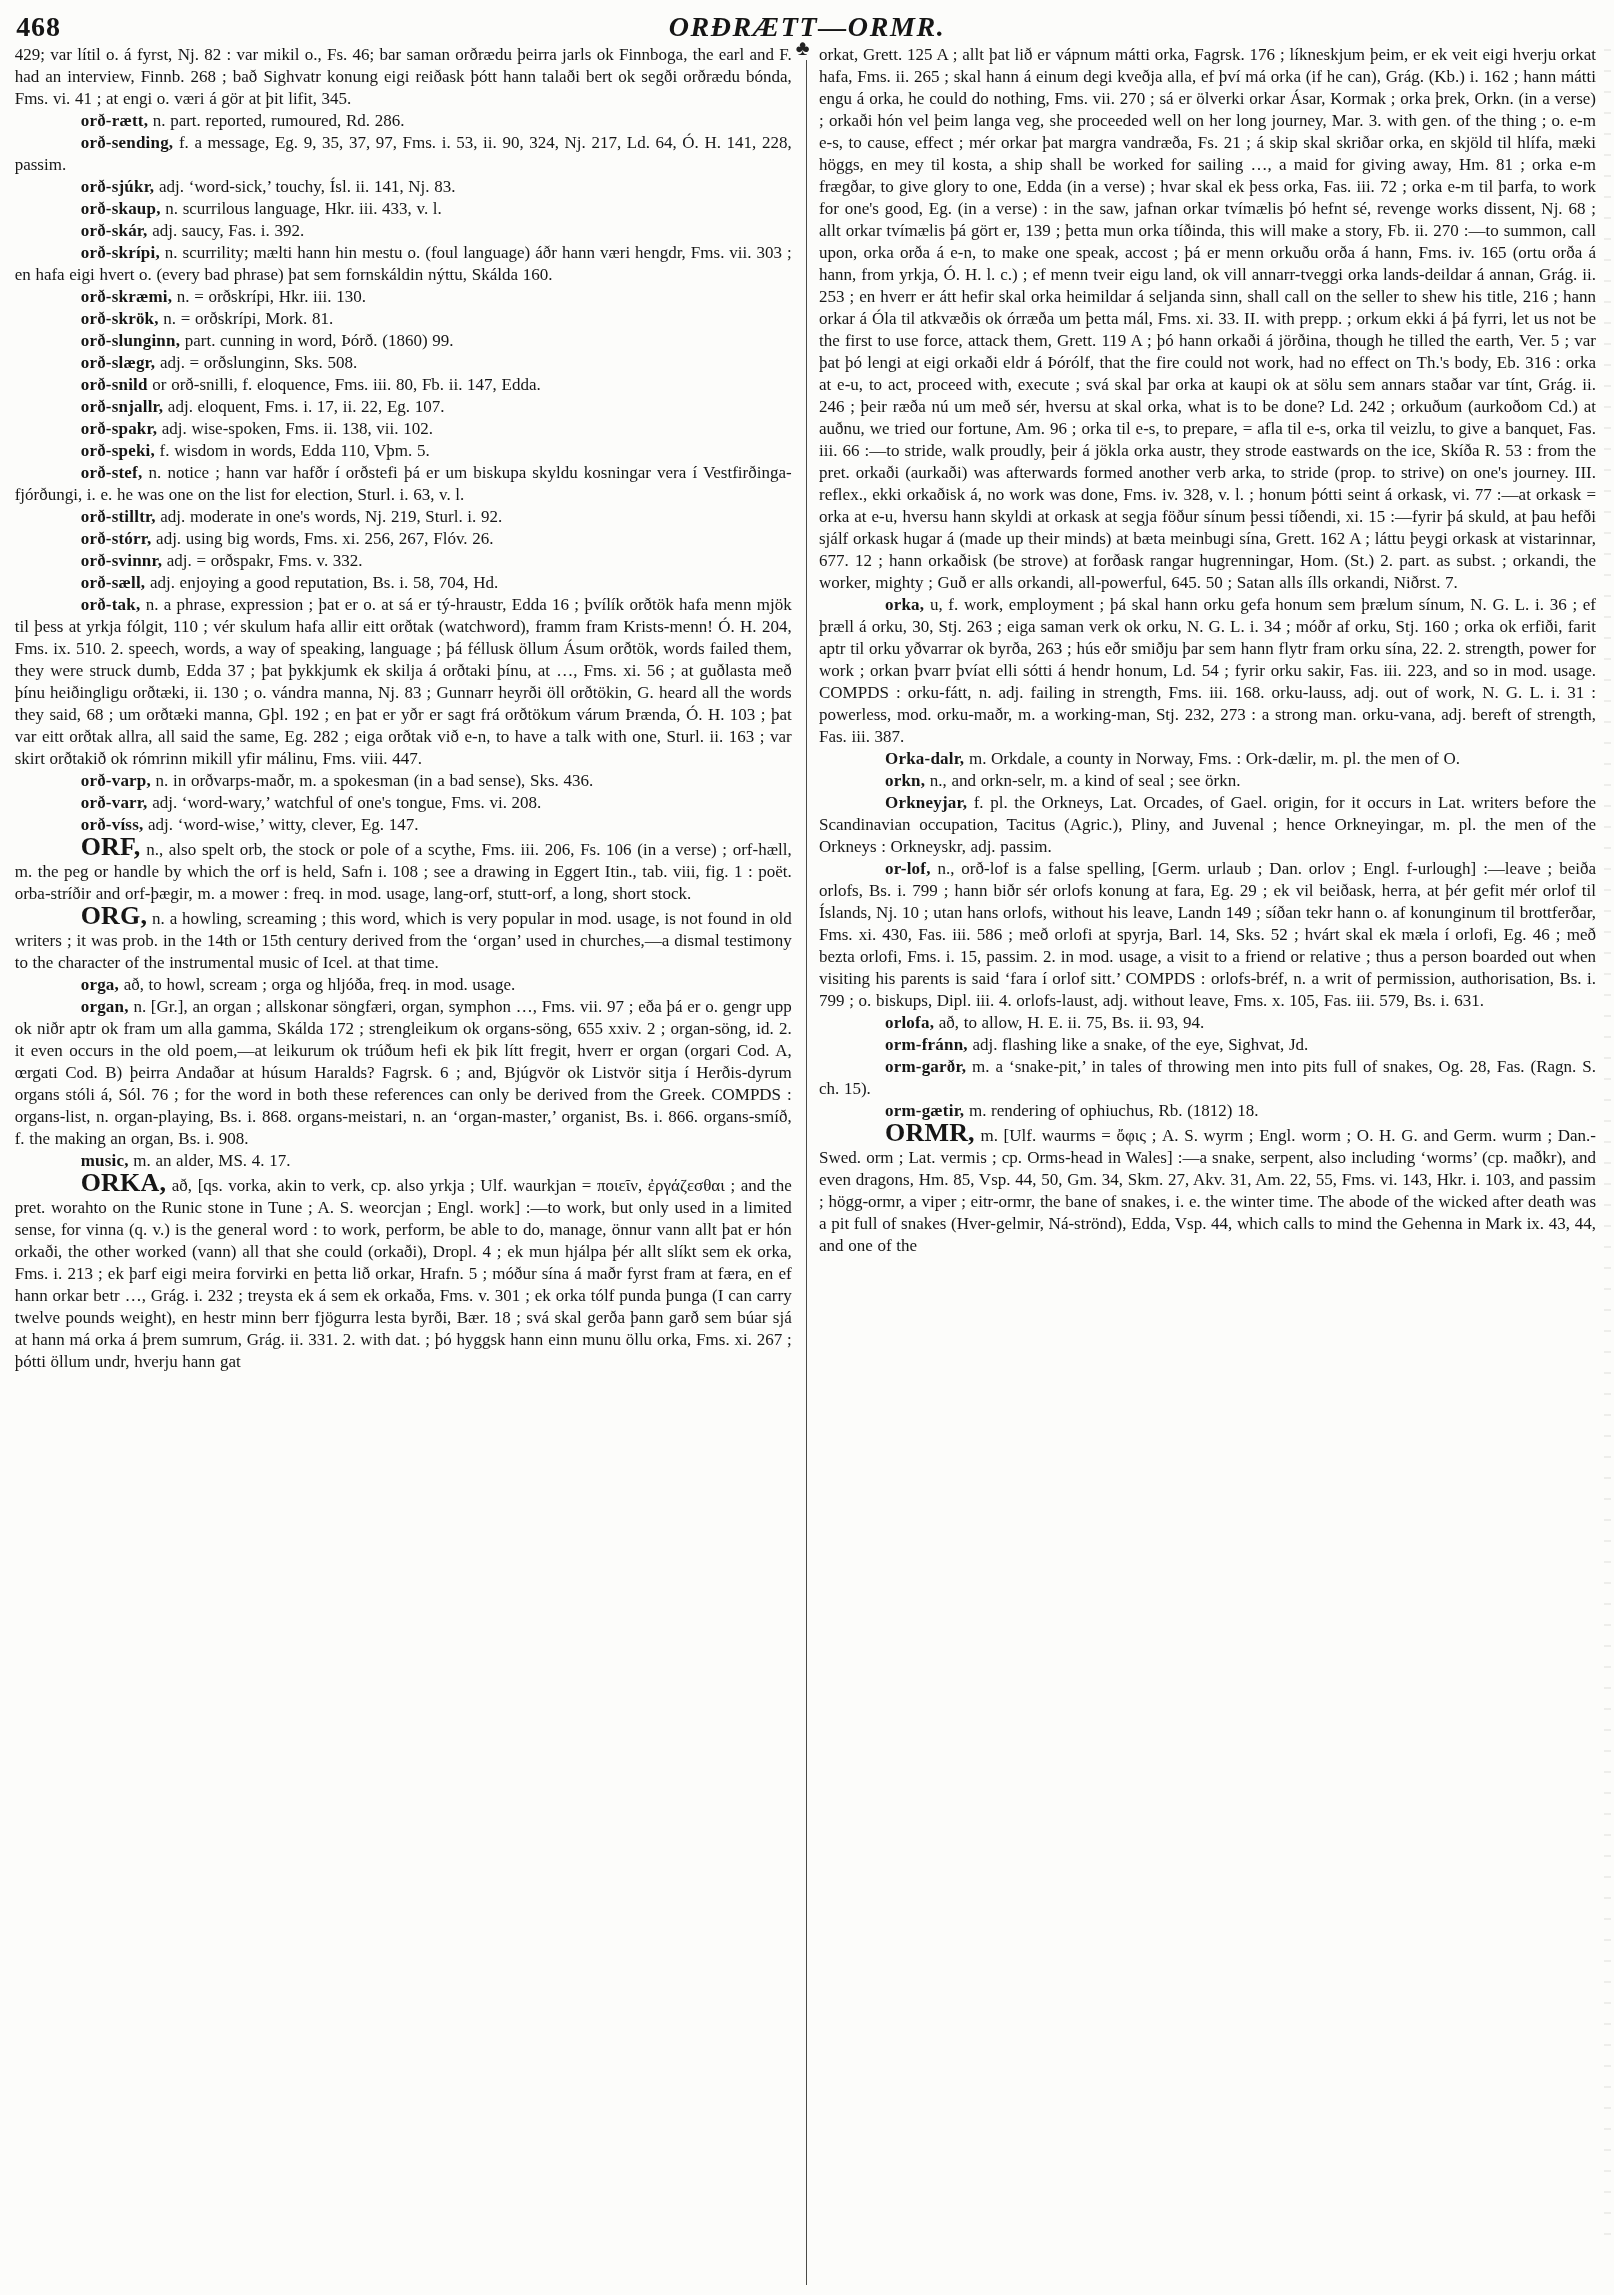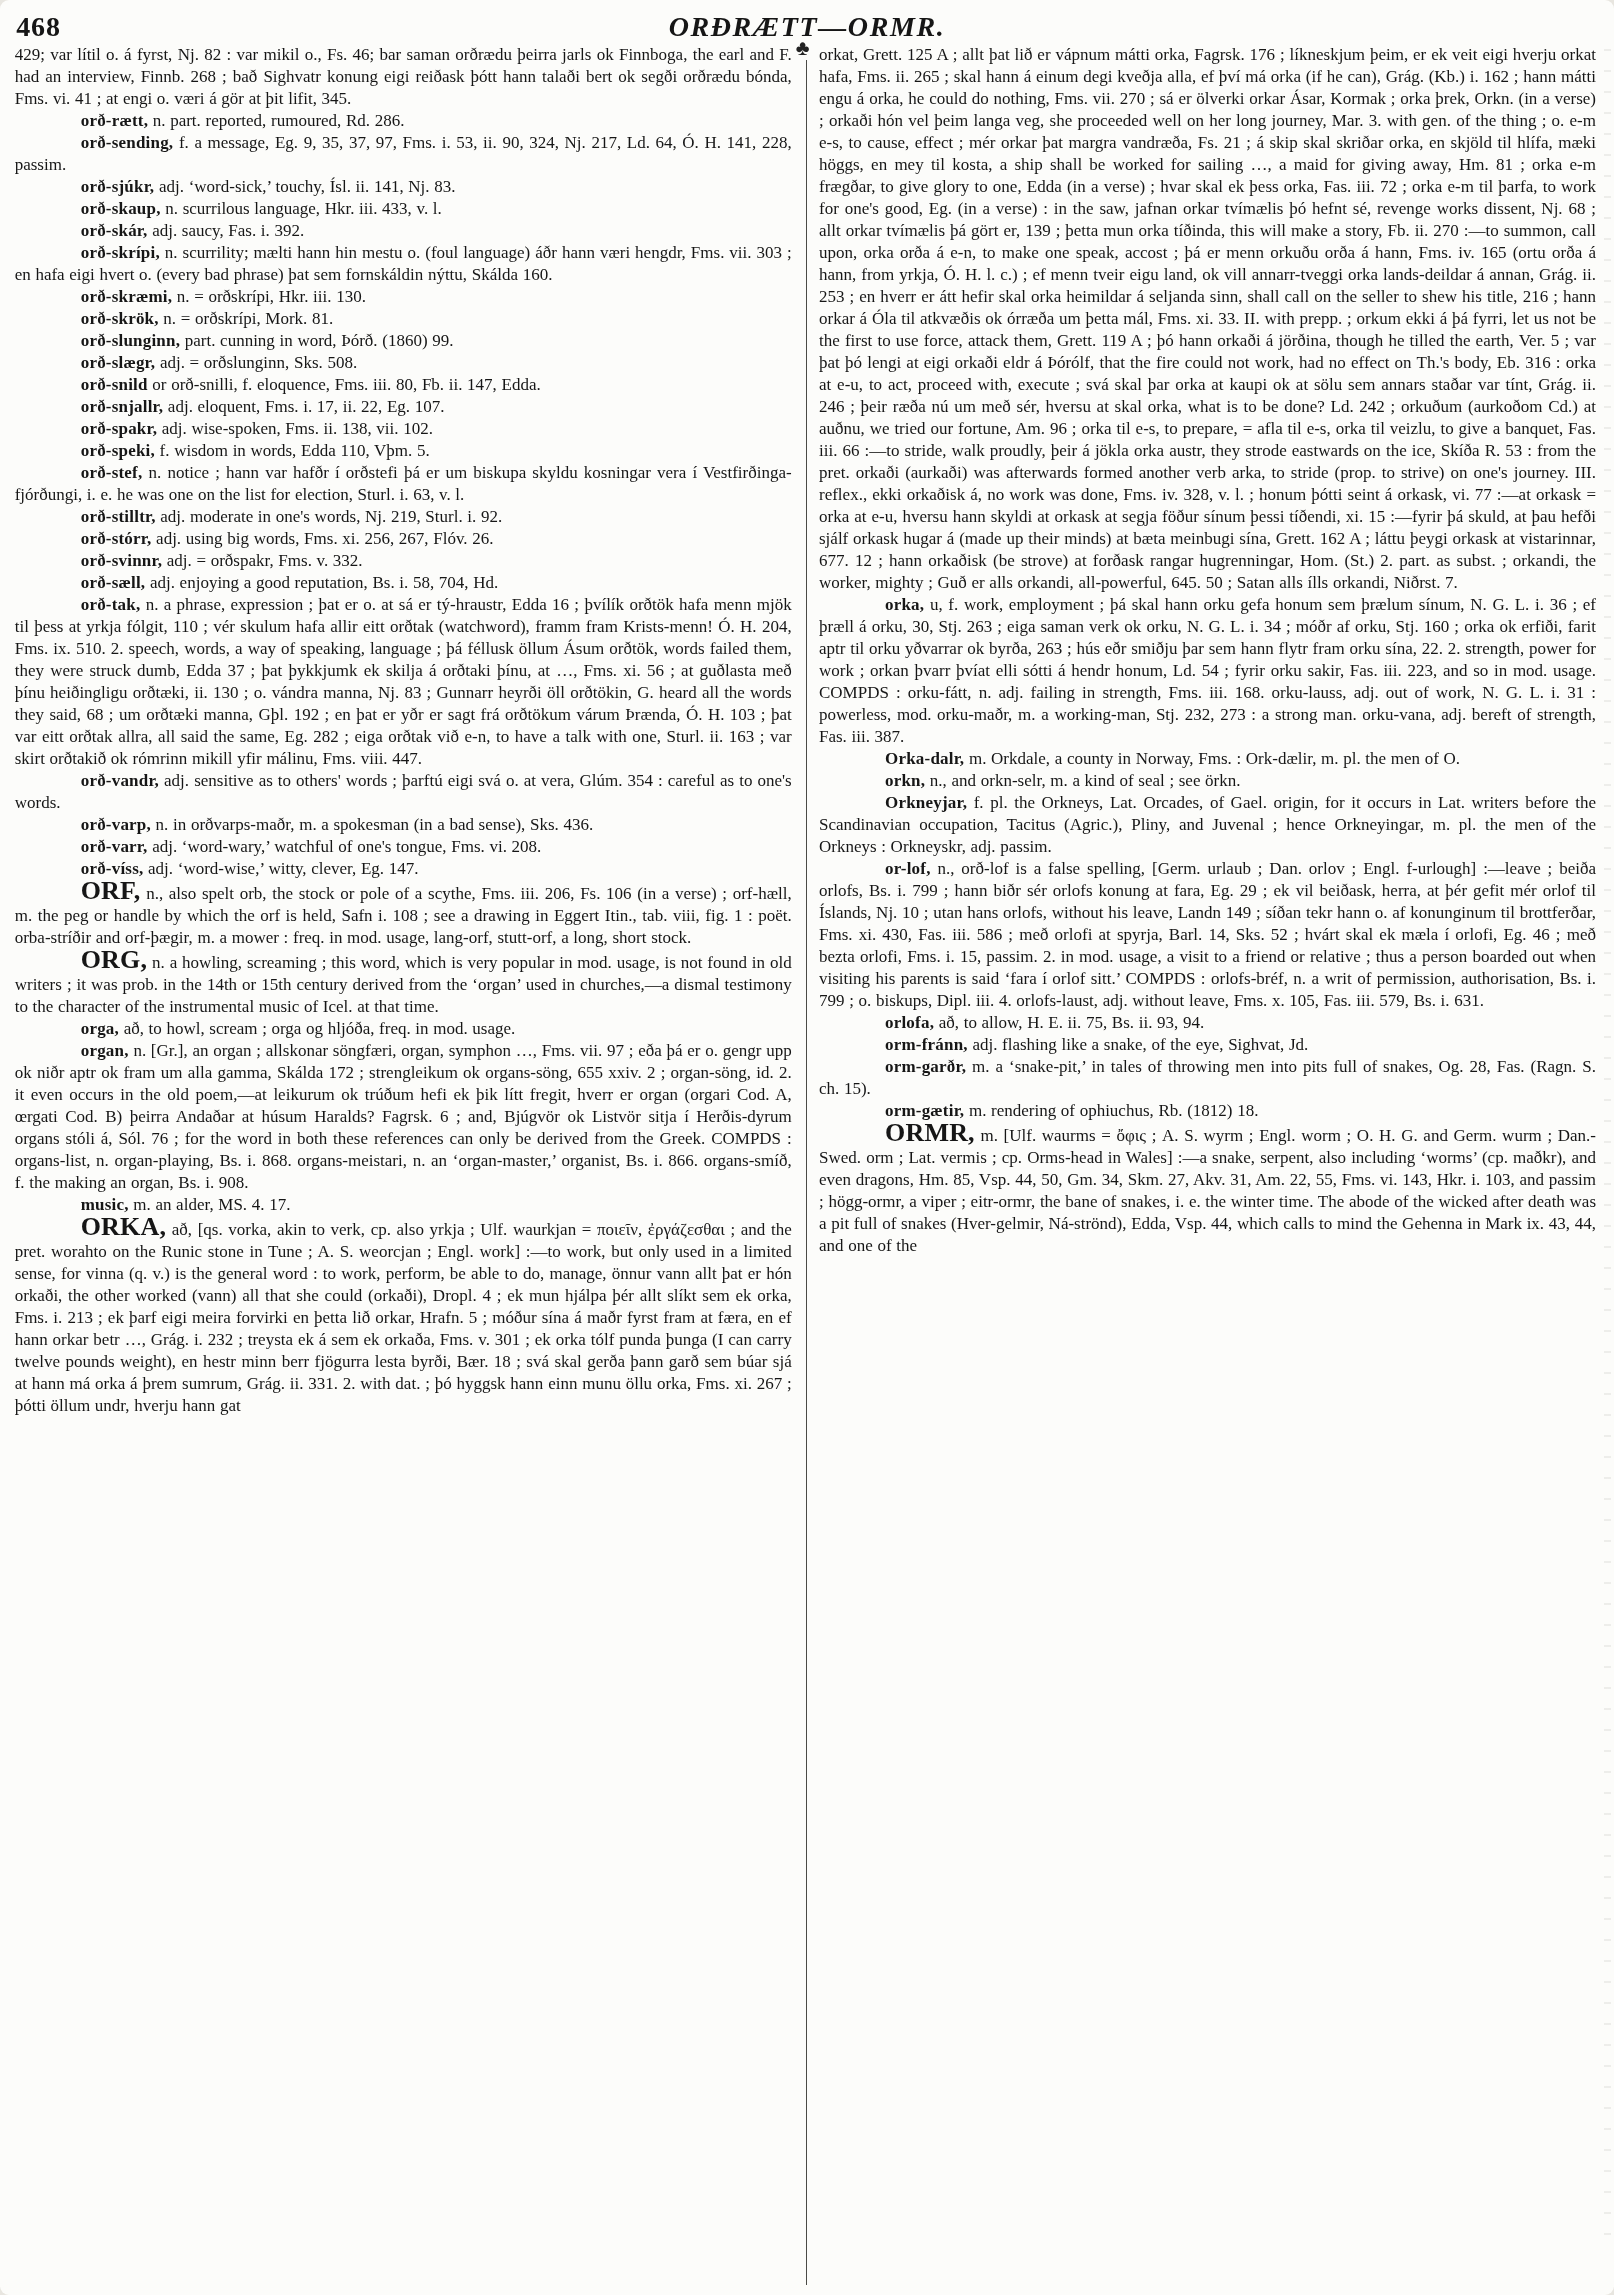--- a/index.html
+++ b/index.html
@@ -4,21 +4,20 @@
 <style>
   html,body{margin:0;padding:0;background:#e8e6e0;}
   .page{
     position:relative;
     width:1614px;height:2295px;
     margin:0 auto;
     background:#fcfcfa;
     color:#161616;
     font-family:"Liberation Serif","DejaVu Serif",serif;
     overflow:hidden;
-    border-radius:9px;
   }
   .running-head{
     position:absolute;top:6.5px;left:0;right:0;height:42px;
   }
   .page-number{
     position:absolute;left:16.3px;top:4.9px;
     font-size:28px;font-weight:bold;letter-spacing:0.8px;
   }
   .page-title{
     position:absolute;left:0;right:0;top:4.9px;
@@ -84,21 +83,20 @@
       <p class="entry"><b class="hw">orð-snild</b> or orð-snilli, f. eloquence, Fms. iii. 80, Fb. ii. 147, Edda.</p>
       <p class="entry"><b class="hw">orð-snjallr,</b> adj. eloquent, Fms. i. 17, ii. 22, Eg. 107.</p>
       <p class="entry"><b class="hw">orð-spakr,</b> adj. wise-spoken, Fms. ii. 138, vii. 102.</p>
       <p class="entry"><b class="hw">orð-speki,</b> f. wisdom in words, Edda 110, Vþm. 5.</p>
       <p class="entry"><b class="hw">orð-stef,</b> n. notice ; hann var hafðr í orðstefi þá er um biskupa skyldu kosningar vera í Vestfirðinga-fjórðungi, i. e. he was one on the list for election, Sturl. i. 63, v. l.</p>
       <p class="entry"><b class="hw">orð-stilltr,</b> adj. moderate in one's words, Nj. 219, Sturl. i. 92.</p>
       <p class="entry"><b class="hw">orð-stórr,</b> adj. using big words, Fms. xi. 256, 267, Flóv. 26.</p>
       <p class="entry"><b class="hw">orð-svinnr,</b> adj. = orðspakr, Fms. v. 332.</p>
       <p class="entry"><b class="hw">orð-sæll,</b> adj. enjoying a good reputation, Bs. i. 58, 704, Hd.</p>
       <p class="entry"><b class="hw">orð-tak,</b> n. a phrase, expression ; þat er o. at sá er tý-hraustr, Edda 16 ; þvílík orðtök hafa menn mjök til þess at yrkja fólgit, 110 ; vér skulum hafa allir eitt orðtak (watchword), framm fram Krists-menn! Ó. H. 204, Fms. ix. 510. 2. speech, words, a way of speaking, language ; þá féllusk öllum Ásum orðtök, words failed them, they were struck dumb, Edda 37 ; þat þykkjumk ek skilja á orðtaki þínu, at …, Fms. xi. 56 ; at guðlasta með þínu heiðingligu orðtæki, ii. 130 ; o. vándra manna, Nj. 83 ; Gunnarr heyrði öll orðtökin, G. heard all the words they said, 68 ; um orðtæki manna, Gþl. 192 ; en þat er yðr er sagt frá orðtökum várum Þrænda, Ó. H. 103 ; þat var eitt orðtak allra, all said the same, Eg. 282 ; eiga orðtak við e-n, to have a talk with one, Sturl. ii. 163 ; var skirt orðtakið ok rómrinn mikill yfir málinu, Fms. viii. 447.</p>
-      <p class="entry"><b class="hw">orð-vandr,</b> adj. sensitive as to others' words ; þarftú eigi svá o. at vera, Glúm. 354 : careful as to one's words.</p>
       <p class="entry"><b class="hw">orð-varp,</b> n. in orðvarps-maðr, m. a spokesman (in a bad sense), Sks. 436.</p>
       <p class="entry"><b class="hw">orð-varr,</b> adj. ‘word-wary,’ watchful of one's tongue, Fms. vi. 208.</p>
       <p class="entry"><b class="hw">orð-víss,</b> adj. ‘word-wise,’ witty, clever, Eg. 147.</p>
       <p class="entry major"><b class="hw">ORF,</b> n., also spelt orb, the stock or pole of a scythe, Fms. iii. 206, Fs. 106 (in a verse) ;  orf-hæll, m. the peg or handle by which the orf is held, Safn i. 108 ; see a drawing in Eggert Itin., tab. viii, fig. 1 : poët. orba-stríðir and orf-þægir, m. a mower : freq. in mod. usage, lang-orf, stutt-orf, a long, short stock.</p>
       <p class="entry major"><b class="hw">ORG,</b> n. a howling, screaming ; this word, which is very popular in mod. usage, is not found in old writers ; it was prob. in the 14th or 15th century derived from the ‘organ’ used in churches,—a dismal testimony to the character of the instrumental music of Icel. at that time.</p>
       <p class="entry"><b class="hw">orga,</b> að, to howl, scream ; orga og hljóða, freq. in mod. usage.</p>
       <p class="entry"><b class="hw">organ,</b> n. [Gr.], an organ ; allskonar söngfæri, organ, symphon …, Fms. vii. 97 ; eða þá er o. gengr upp ok niðr aptr ok fram um alla gamma, Skálda 172 ; strengleikum ok organs-söng, 655 xxiv. 2 ; organ-söng, id. 2. it even occurs in the old poem,—at leikurum ok trúðum hefi ek þik lítt fregit, hverr er organ (orgari Cod. A, œrgati Cod. B) þeirra Andaðar at húsum Haralds? Fagrsk. 6 ; and, Bjúgvör ok Listvör sitja í Herðis-dyrum organs stóli á, Sól. 76 ; for the word in both these references can only be derived from the Greek. COMPDS : organs-list, n. organ-playing, Bs. i. 868. organs-meistari, n. an ‘organ-master,’ organist, Bs. i. 866. organs-smíð, f. the making an organ, Bs. i. 908.</p>
       <p class="entry"><b class="hw">music,</b> m. an alder, MS. 4. 17.</p>
       <p class="entry major"><b class="hw">ORKA,</b> að, [qs. vorka, akin to verk, cp. also yrkja ; Ulf. waurkjan = ποιεῖν, ἐργάζεσθαι ; and the pret. worahto on the Runic stone in Tune ; A. S. weorcjan ; Engl. work] :—to work, but only used in a limited sense, for vinna (q. v.) is the general word : to work, perform, be able to do, manage, önnur vann allt þat er hón orkaði, the other worked (vann) all that she could (orkaði), Dropl. 4 ; ek mun hjálpa þér allt slíkt sem ek orka, Fms. i. 213 ; ek þarf eigi meira forvirki en þetta lið orkar, Hrafn. 5 ; móður sína á maðr fyrst fram at færa, en ef hann orkar betr …, Grág. i. 232 ; treysta ek á sem ek orkaða, Fms. v. 301 ; ek orka tólf punda þunga (I can carry twelve pounds weight), en hestr minn berr fjögurra lesta byrði, Bær. 18 ; svá skal gerða þann garð sem búar sjá at hann má orka á þrem sumrum, Grág. ii. 331. 2. with dat. ; þó hyggsk hann einn munu öllu orka, Fms. xi. 267 ; þótti öllum undr, hverju hann gat</p>
     </div>

